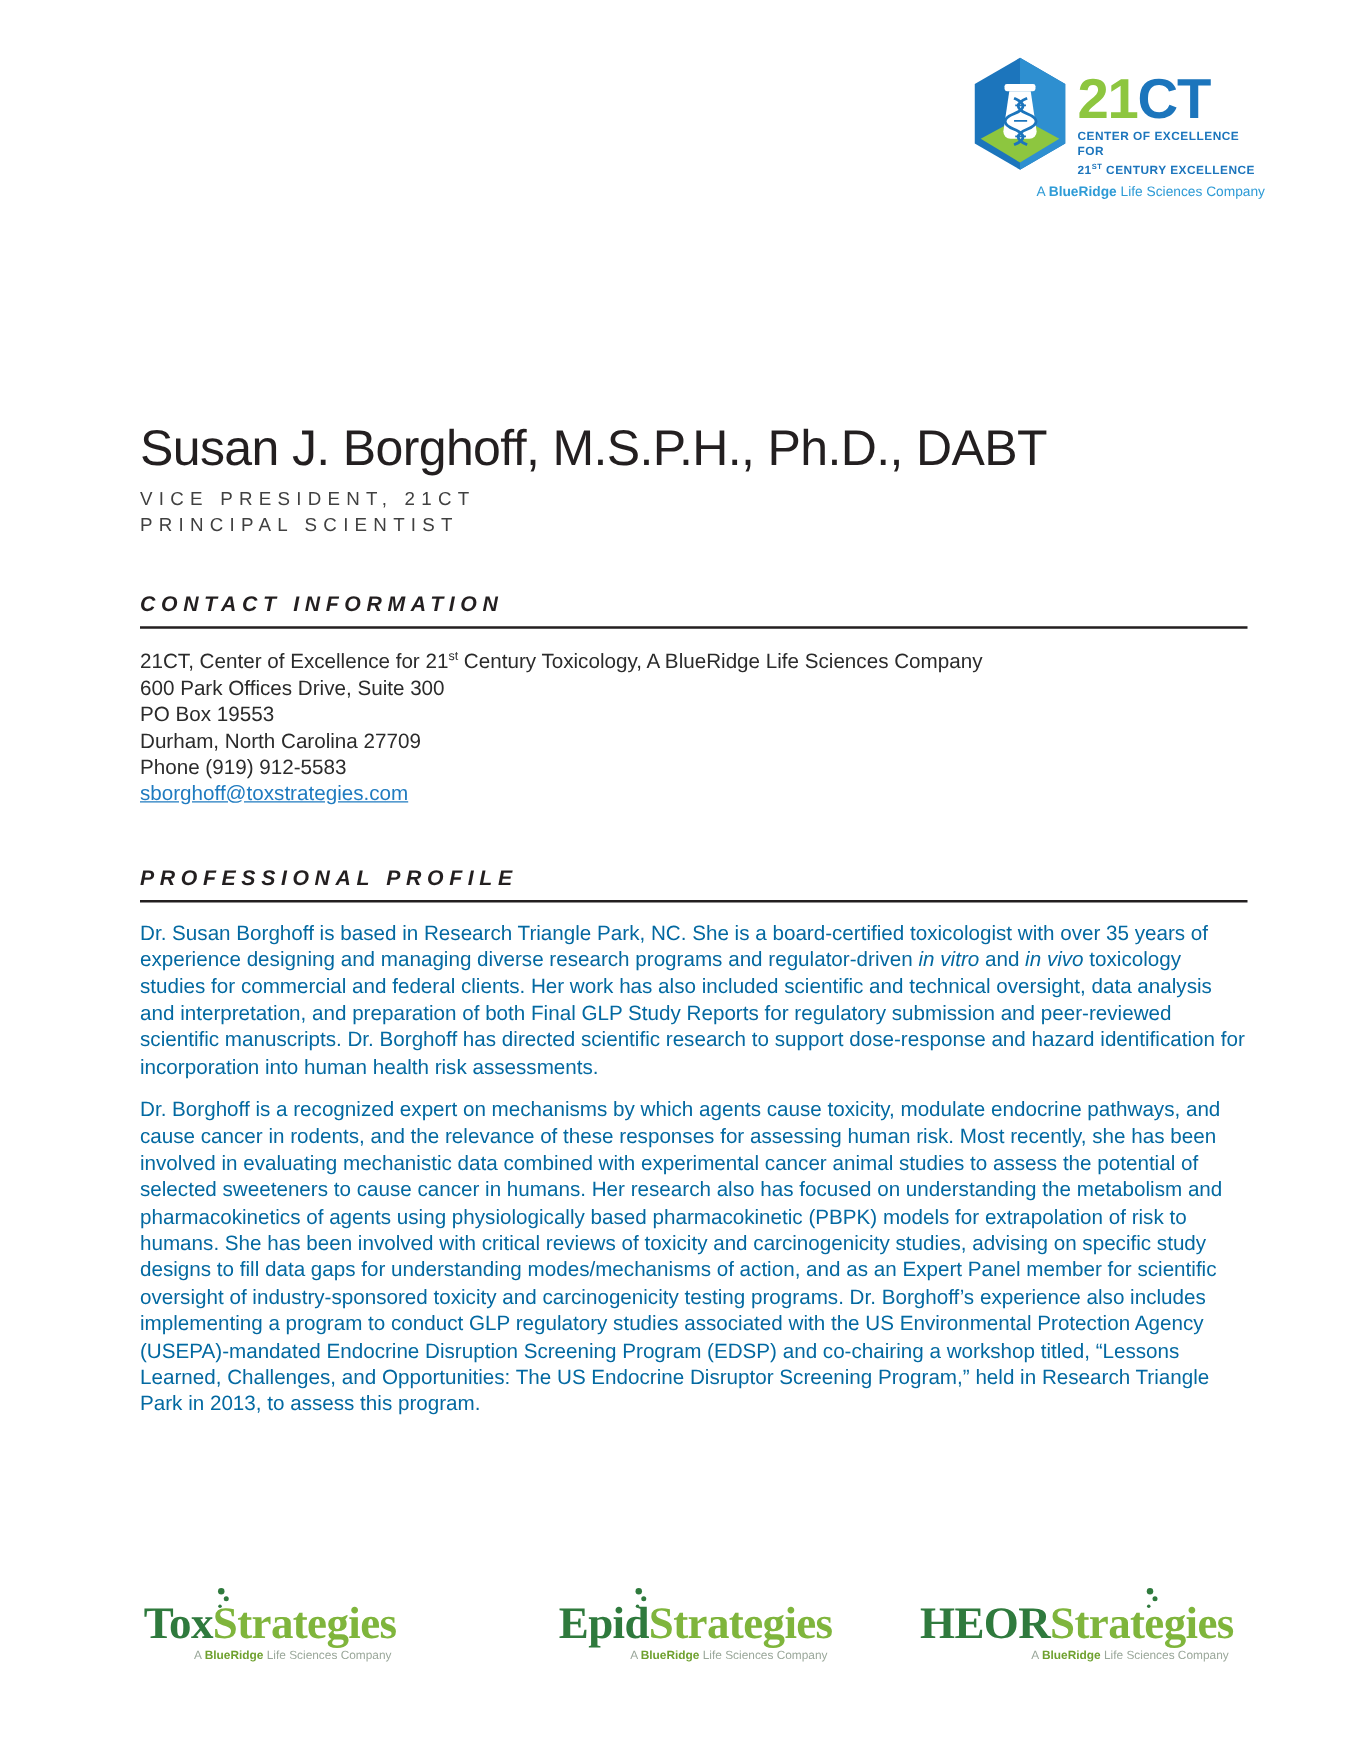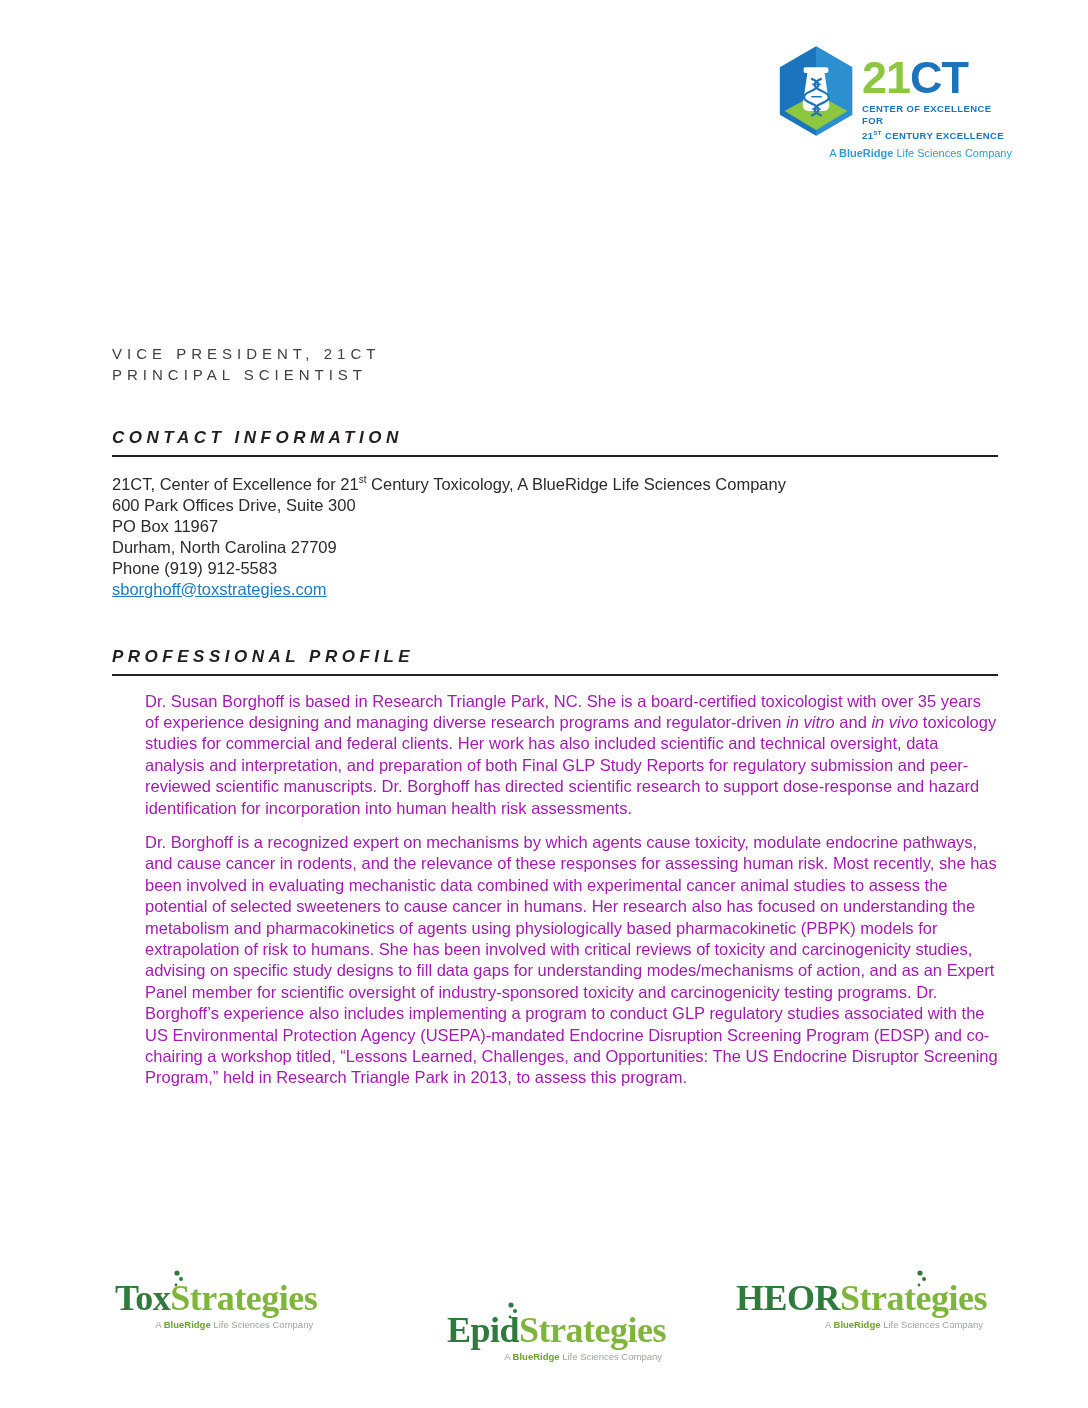--- a/index.html
+++ b/index.html
@@ -32,29 +32,29 @@
   .section-heading {
     margin-top:43px; font-size:17px; font-weight:700; color:#231f20;
     letter-spacing:4.5px; padding-bottom:7px; border-bottom:2px solid #231f20;font-style:italic;
   }
   .contact-block { margin-top:12px; font-size:16.5px; line-height:21px; color:#2b2b2b; }
   .contact-line { display:block; }
   .contact-line sup { font-size:10px; }
   .email-link { color:#1F7BC0; text-decoration:underline; }
 
   .profile-heading { margin-top:47px; }
-  .para { margin-top:15px; font-size:16.5px; line-height:21.4px; color:#a21caf; text-align:left;margin-left:33px; }
+  .para { margin-top:15px; font-size:16.5px; line-height:21.4px; color:#0369a1; text-align:left; }
   .para + .para { margin-top:13px; }
   .ital { font-style:italic; }
 
   
   .footer { position:absolute; left:0; top:1278px; width:1028px; height:90px; }
   .flogo { position:absolute; top:0; }
   .flogo-tox  { left:115px; }
-  .flogo-epid { left:447px;margin-top:32px; }
+  .flogo-epid { left:447px; }
   .flogo-heor { left:736px; }
   .flogo-word { position:relative; font-family:"Liberation Serif", serif; font-size:36px; font-weight:600; line-height:40px; letter-spacing:-.5px; white-space:nowrap; }
   .fg-dark  { color:#2F7A3D; }
   .fg-light { color:#7FB53C; }
   .flogo-tag { font-size:9.5px; color:#9aa79a; text-align:right; margin-top:1px; padding-right:4px; }
   .flogo-tag b { color:#6FA12F; font-weight:700; }
   .bubbles { position:absolute; top:-8px; }
   .bubbles svg { display:block; }
 </style>
 </head>
@@ -84,28 +84,29 @@
           <span>CENTER OF EXCELLENCE FOR</span><br>
           <span><span>21</span><sup>ST</sup><span> CENTURY EXCELLENCE</span></span>
         </div>
       </div>
     </div>
     <div class="logo-company"><span>A </span><b>BlueRidge</b><span> Life Sciences Company</span></div>
   </div>
 
   <div class="main">
 
+    <h1 class="doc-title">Susan J. Borghoff, M.S.P.H., Ph.D., DABT</h1>
     <div class="doc-role first">VICE PRESIDENT, 21CT</div>
     <div class="doc-role">PRINCIPAL SCIENTIST</div>
 
     <h2 class="section-heading">CONTACT INFORMATION</h2>
     <div class="contact-block">
       <span class="contact-line"><span>21CT, Center of Excellence for 21</span><sup>st</sup><span> Century Toxicology, A BlueRidge Life Sciences Company</span></span>
       <span class="contact-line">600 Park Offices Drive, Suite 300</span>
-      <span class="contact-line">PO Box 11967</span>
+      <span class="contact-line">PO Box 19553</span>
       <span class="contact-line">Durham, North Carolina 27709</span>
       <span class="contact-line">Phone (919) 912-5583</span>
       <span class="contact-line"><a href="#" class="email-link">sborghoff@toxstrategies.com</a></span>
     </div>
 
     <h2 class="section-heading profile-heading">PROFESSIONAL PROFILE</h2>
     <p class="para"><span>Dr. Susan Borghoff is based in Research Triangle Park, NC. She is a board-certified toxicologist with over 35 years of experience designing and managing diverse research programs and regulator-driven </span><span class="ital">in vitro</span><span> and </span><span class="ital">in vivo</span><span> toxicology studies for commercial and federal clients. Her work has also included scientific and technical oversight, data analysis and interpretation, and preparation of both Final GLP Study Reports for regulatory submission and peer-reviewed scientific manuscripts. Dr. Borghoff has directed scientific research to support dose-response and hazard identification for incorporation into human health risk assessments.</span></p>
     <p class="para">Dr. Borghoff is a recognized expert on mechanisms by which agents cause toxicity, modulate endocrine pathways, and cause cancer in rodents, and the relevance of these responses for assessing human risk. Most recently, she has been involved in evaluating mechanistic data combined with experimental cancer animal studies to assess the potential of selected sweeteners to cause cancer in humans. Her research also has focused on understanding the metabolism and pharmacokinetics of agents using physiologically based pharmacokinetic (PBPK) models for extrapolation of risk to humans. She has been involved with critical reviews of toxicity and carcinogenicity studies, advising on specific study designs to fill data gaps for understanding modes/mechanisms of action, and as an Expert Panel member for scientific oversight of industry-sponsored toxicity and carcinogenicity testing programs. Dr. Borghoff’s experience also includes implementing a program to conduct GLP regulatory studies associated with the US Environmental Protection Agency (USEPA)-mandated Endocrine Disruption Screening Program (EDSP) and co-chairing a workshop titled, “Lessons Learned, Challenges, and Opportunities: The US Endocrine Disruptor Screening Program,” held in Research Triangle Park in 2013, to assess this program.</p>
 
   </div>

